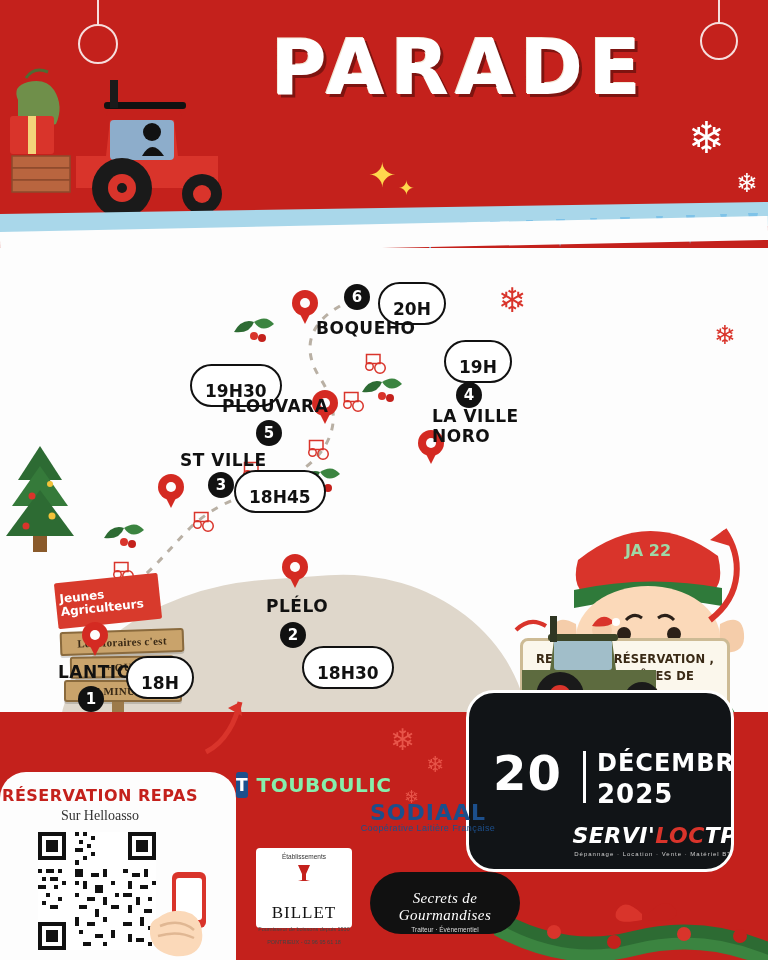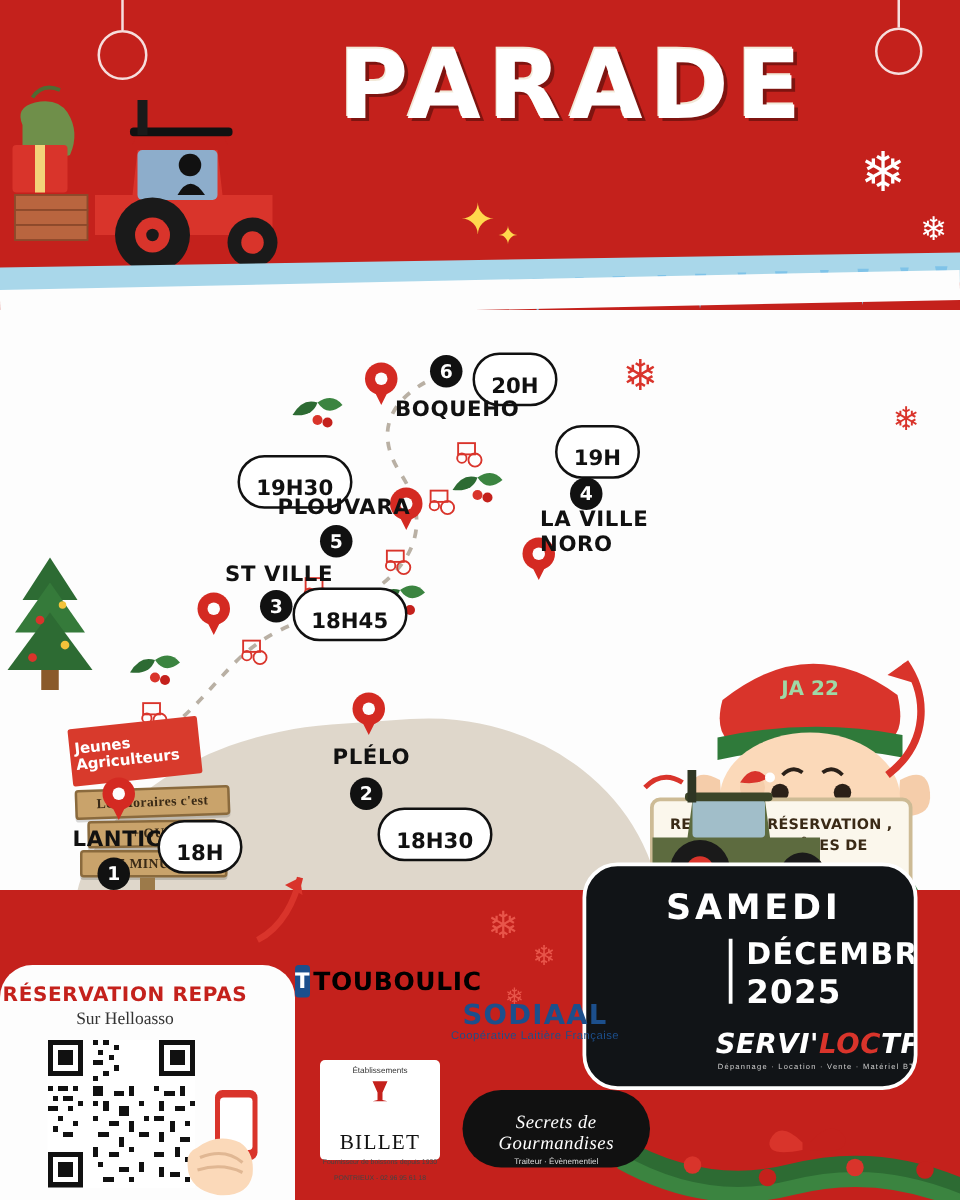--- a/index.html
+++ b/index.html
@@ -292,22 +292,22 @@
     left:236px; top:768px; width:140px; height:34px;
     display:flex; align-items:center;
   }
   .tb-badge {
     width:26px; height:26px; background:#1c4f8c; border-radius:3px;
     color:#fff; font-weight:bold; font-size:17px;
     display:flex; align-items:center; justify-content:center;
     font-family:"DejaVu Sans", sans-serif;
   }
   .tb-text {
-    color:#000000; font-family:"DejaVu Sans", sans-serif; font-weight:bold;
-    font-size:20px; letter-spacing:.5px; margin-left:3px;
+    color:#86efac; font-family:"DejaVu Sans", sans-serif; font-weight:bold;
+    font-size:20px; letter-spacing:.5px; margin-left:9px;
   }
   .sodiaal { left:344px; top:800px; width:168px; text-align:center; }
   .sodiaal-main {
     color:#1c4f8c; font-family:"DejaVu Sans", sans-serif; font-weight:bold;
     font-size:22px; letter-spacing:1px;
   }
   .sodiaal-sub {
     color:#1c4f8c; font-family:"Liberation Sans", sans-serif;
     font-size:9px; letter-spacing:.4px; margin-top:-2px;
   }
@@ -647,21 +647,21 @@
   <svg style="position:absolute; left:196px; top:690px;" width="60" height="70" viewBox="0 0 60 70">
     <path d="M10 62 C 30 52, 40 30, 44 12" stroke="#d9342b" stroke-width="5" fill="none"></path>
     <path d="M44 12 l-12 6 l14 8 z" fill="#d9342b"></path>
   </svg>
 
   <div class="snowflake" style="left:390px; top:722px; font-size:30px; color:#e8554a;">❄</div>
   <div class="snowflake" style="left:426px; top:752px; font-size:22px; color:#e8554a;">❄</div>
   <div class="snowflake" style="left:404px; top:786px; font-size:18px; color:#e8554a;">❄</div>
 
   <div class="date-card">
-    <div class="date-samedi">SAMEDI</div>
+    <div class="date-20">20</div>
     <div class="date-divider"></div>
     <div class="date-mois">DÉCEMBRE</div>
     <div class="date-annee">2025</div>
     <div class="serviloc">
       <div class="serviloc-main">
         <span>SERVI'</span><span class="loc">LOC</span><span>TP</span>
       </div>
       <div class="serviloc-sub">Dépannage · Location · Vente · Matériel BTP</div>
     </div>
   </div>

